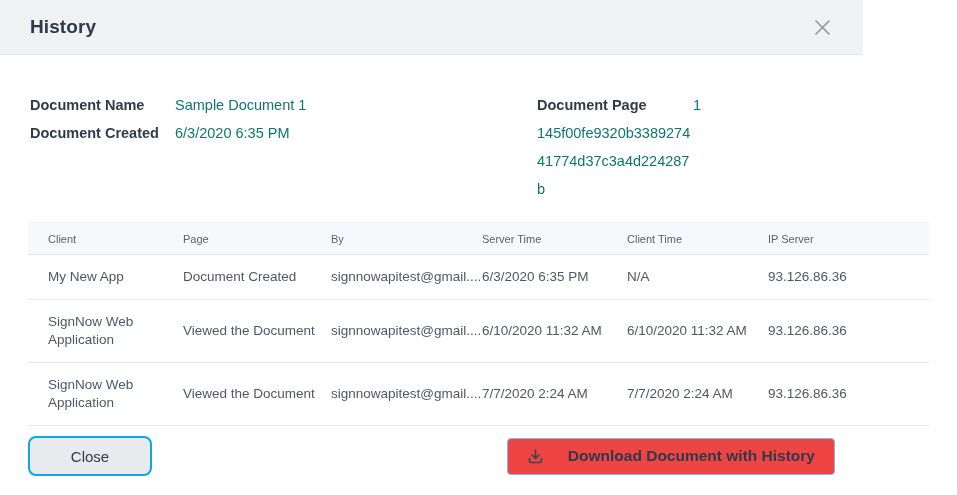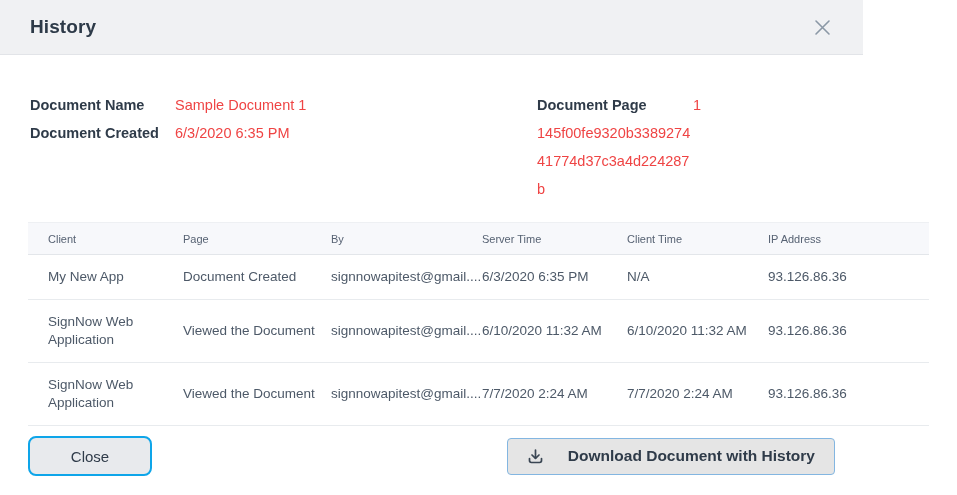--- a/index.html
+++ b/index.html
@@ -47,21 +47,21 @@
   .info-col.right { grid-template-columns: 156px 1fr; flex: 1; }
   .info-label {
     font-size: 14.5px;
     font-weight: 700;
     color: #2f3b49;
     line-height: 28px;
   }
   .info-value {
     font-size: 14.5px;
     font-weight: 400;
-    color: #ef4444;
+    color: #0f766e;
     line-height: 28px;
   }
   .info-value.doc-id { max-width: 300px; word-break: break-all; }
 
   
   table.history-table {
     margin: 19px 28px 0 28px;
     width: 901px;
     border-collapse: collapse;
     table-layout: fixed;
@@ -112,21 +112,21 @@
     border-radius: 8px;
     font-family: inherit;
     font-size: 15px;
     font-weight: 500;
     color: #2f3b49;
     cursor: pointer;
   }
   .btn-download {
     height: 37px;
     padding: 0 19px;
-    background: #e5e5e5;
+    background: #ef4444;
     border: 1px solid #83b6e1;
     border-radius: 4px;
     display: flex;
     align-items: center;
     gap: 24px;
     font-family: inherit;
     font-size: 15.5px;
     font-weight: 700;
     color: #2f3b49;
     cursor: pointer;
@@ -172,21 +172,21 @@
         <col style="width:141px">
         <col style="width:181px">
     </colgroup>
     <thead>
       <tr>
         <th>Client</th>
         <th>Page</th>
         <th>By</th>
         <th>Server Time</th>
         <th>Client Time</th>
-        <th>IP Address</th>
+        <th>IP Server</th>
       </tr>
     </thead>
     <tbody>
       <tr>
         <td class="wrap">My New App</td>
         <td>Document Created</td>
         <td>signnowapitest@gmail....</td>
         <td>6/3/2020 6:35 PM</td>
         <td>N/A</td>
         <td>93.126.86.36</td>

